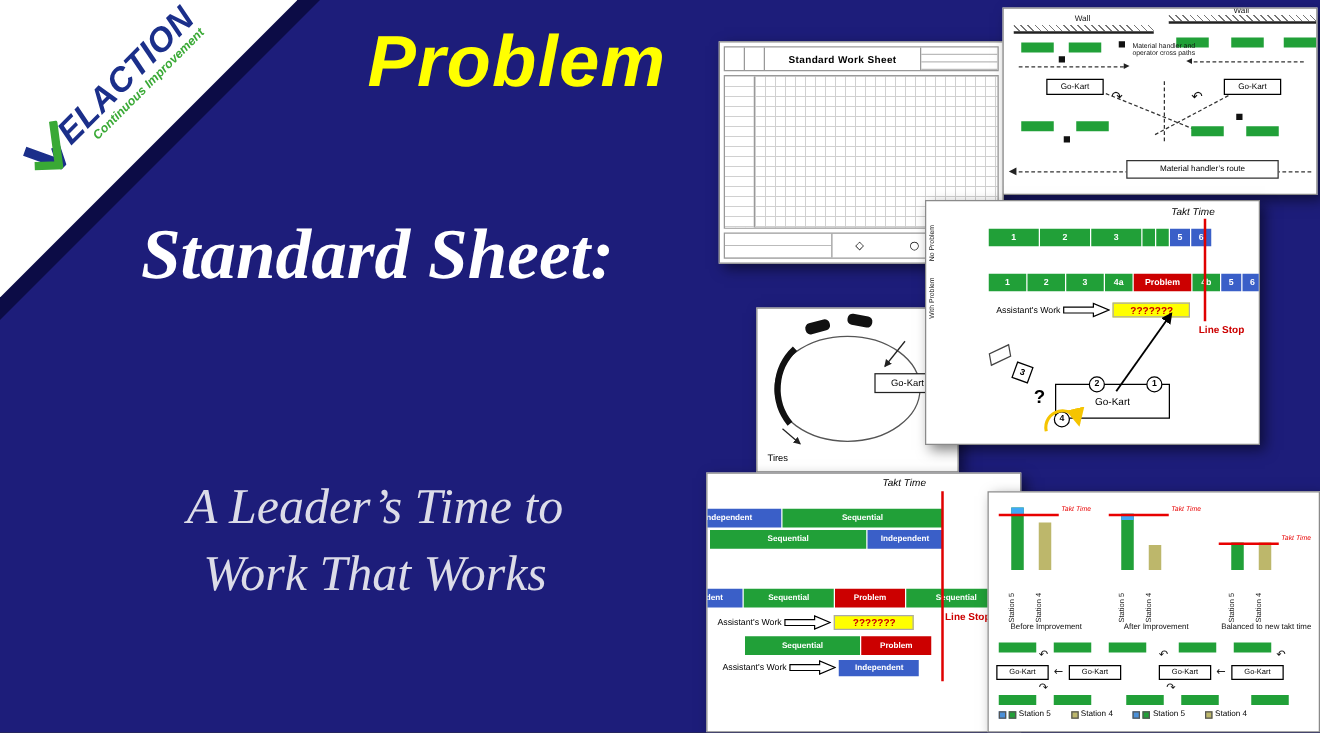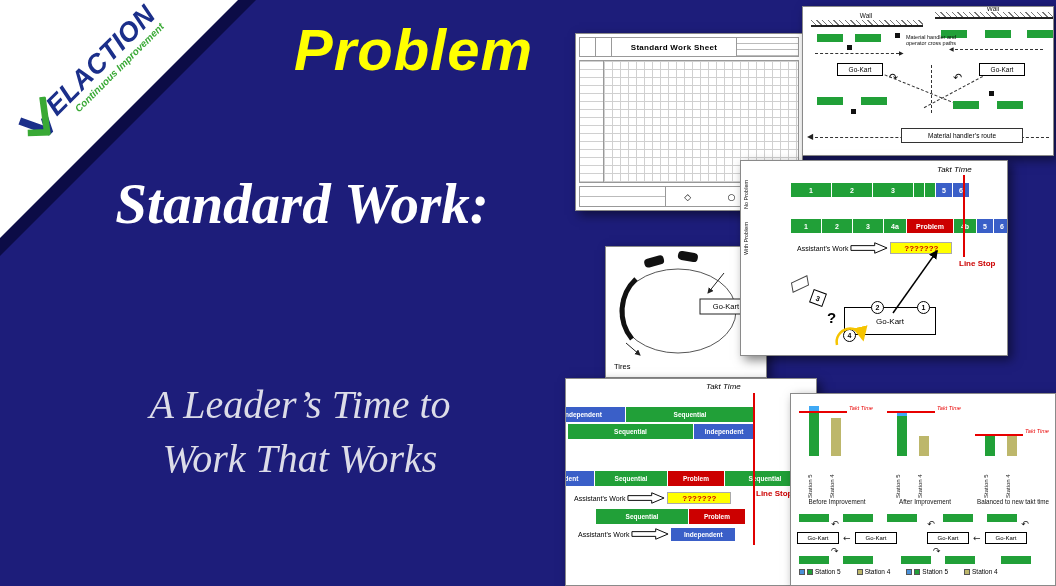--- a/index.html
+++ b/index.html
@@ -107,21 +107,21 @@
           <path d="M4 18 L19 32 L42 2" stroke="#39a935" stroke-width="7" fill="none"></path>
         </svg>
         <span class="brand">ELACTION</span>
       </div>
       <div class="tagline">Continuous Improvement</div>
     </div>
   </div>
 
   <div class="kicker">Problem</div>
   <div class="title-block">
-    <div>Standard Work:</div>
+    <div>Standard Sheet:</div>
   </div>
   <div class="subtitle-block">
     <div>A Leader’s Time to</div>
     <div>Work That Works</div>
   </div>
 
   <div class="panel" id="panelA">
     <div class="hatch" style="left:132px;top:5px;width:118px"></div>
     <div class="wall-line" style="left:132px;top:10px;width:118px"></div>
     <div class="lbl-small" style="left:150px;top:-2px;width:80px;text-align:center">Wall</div>

